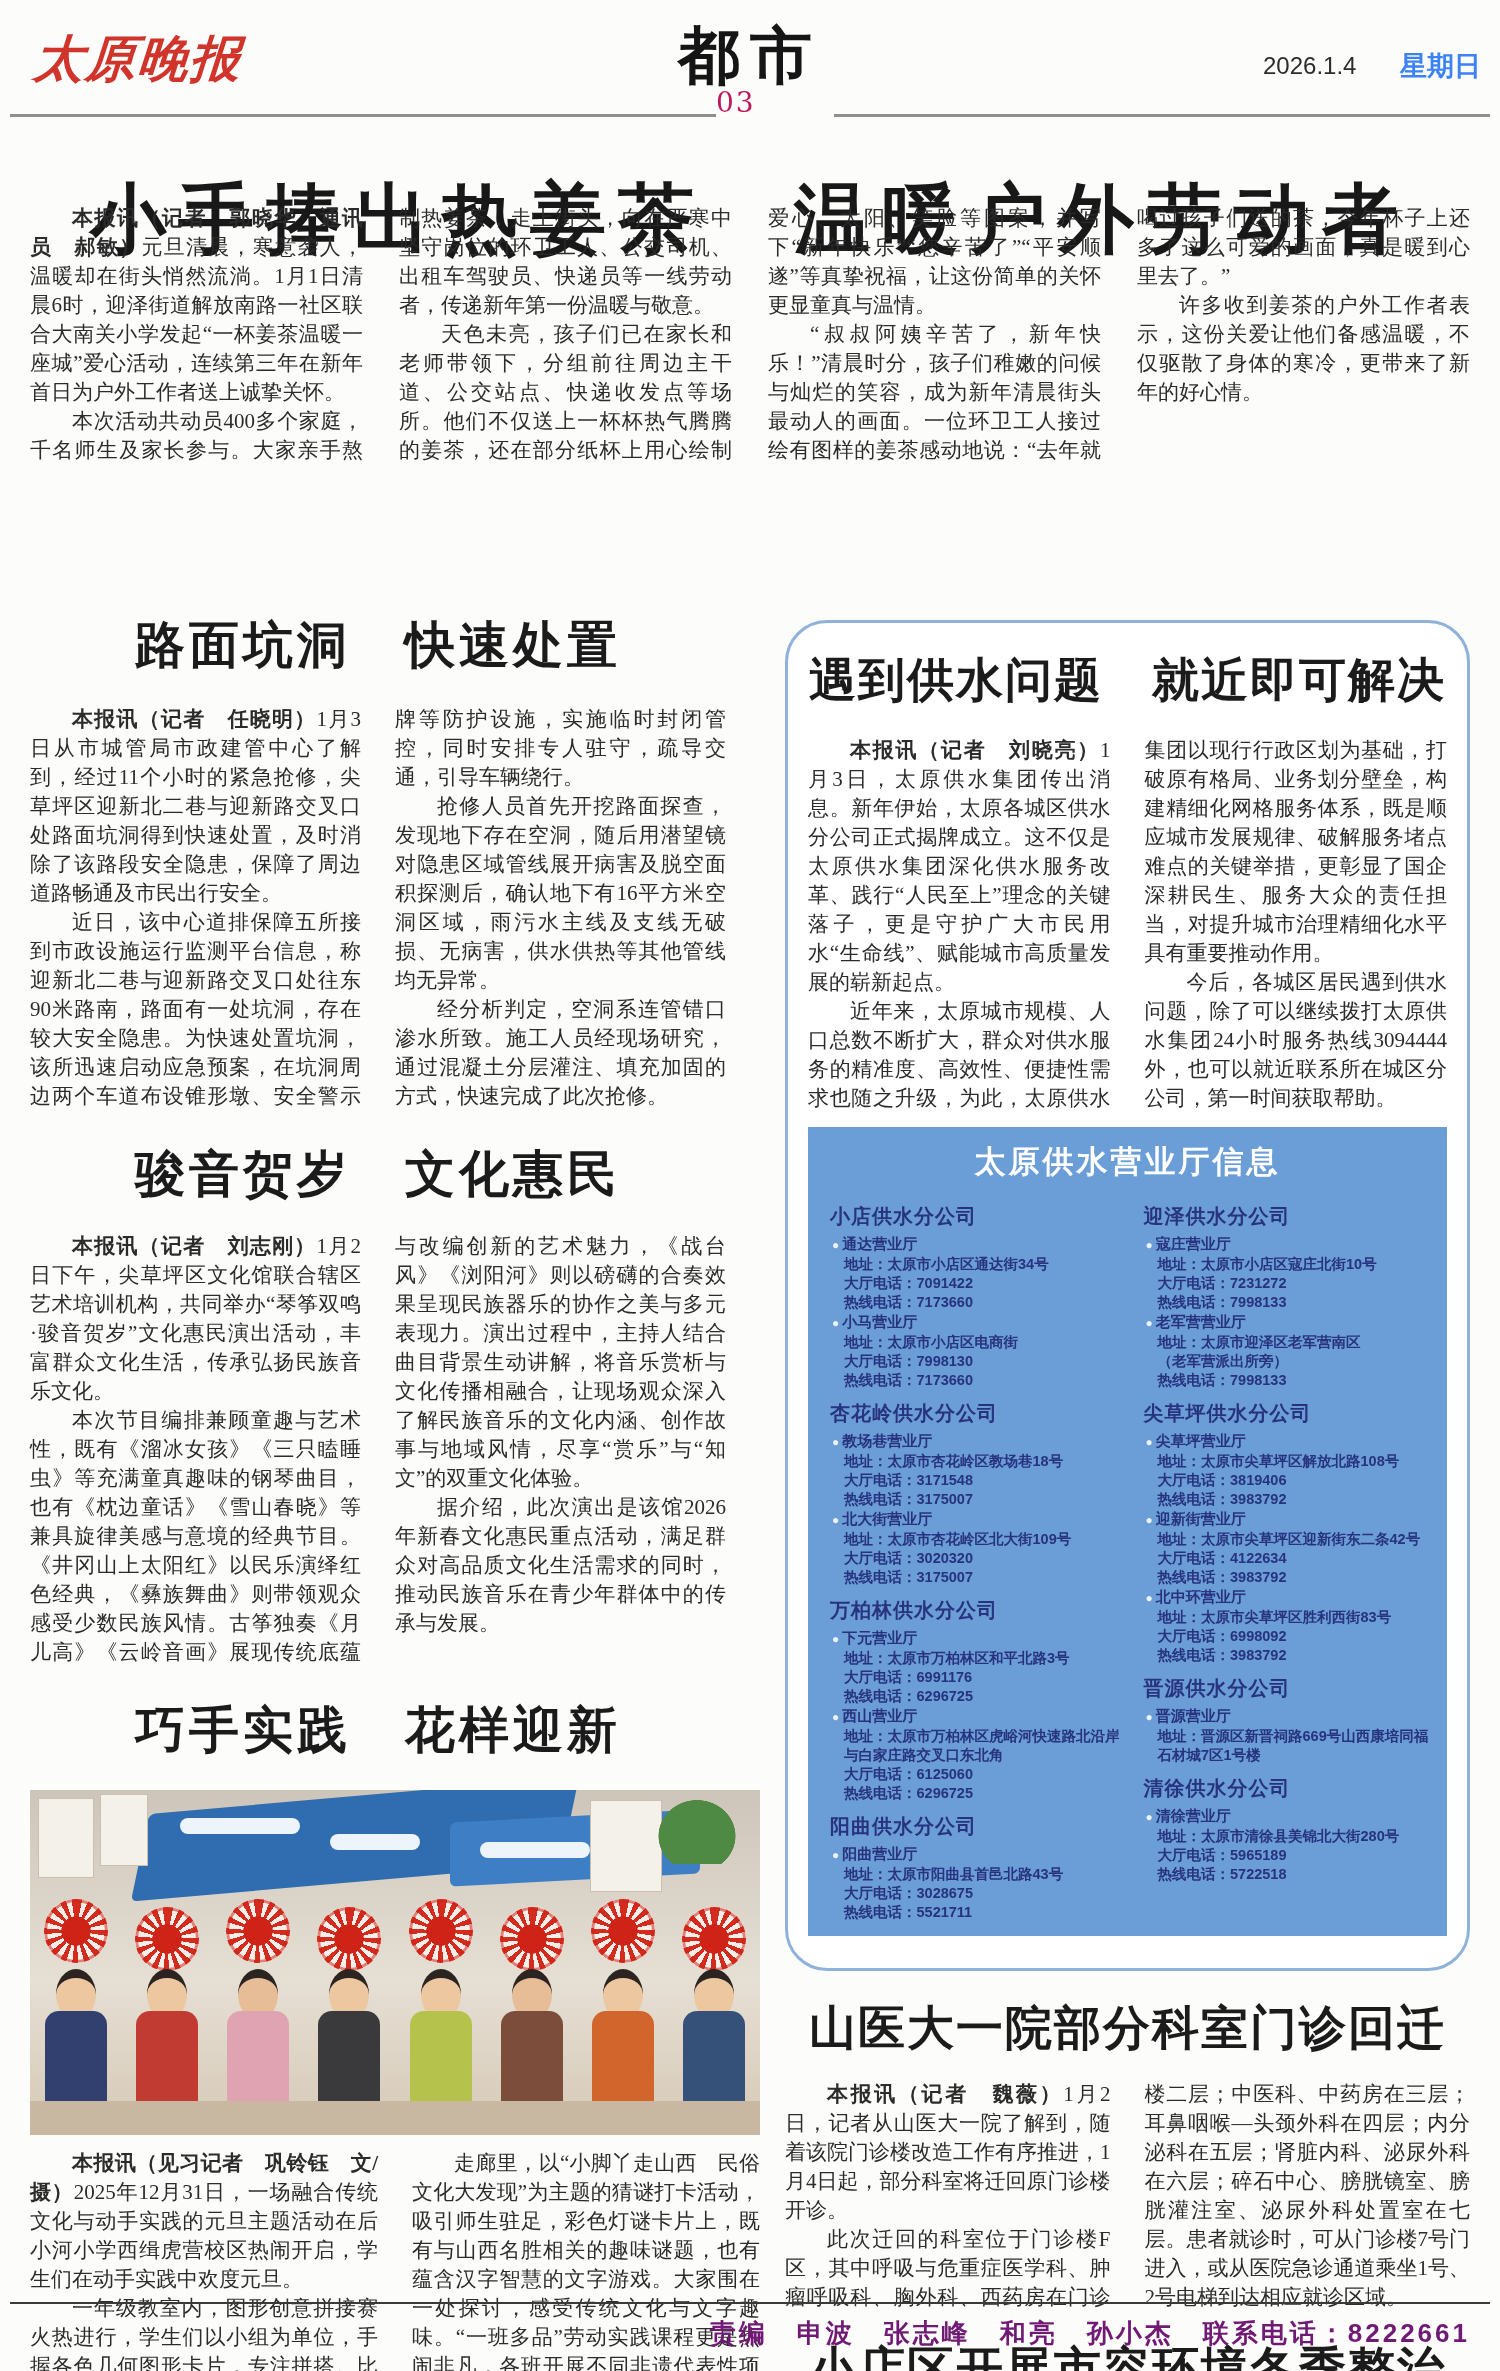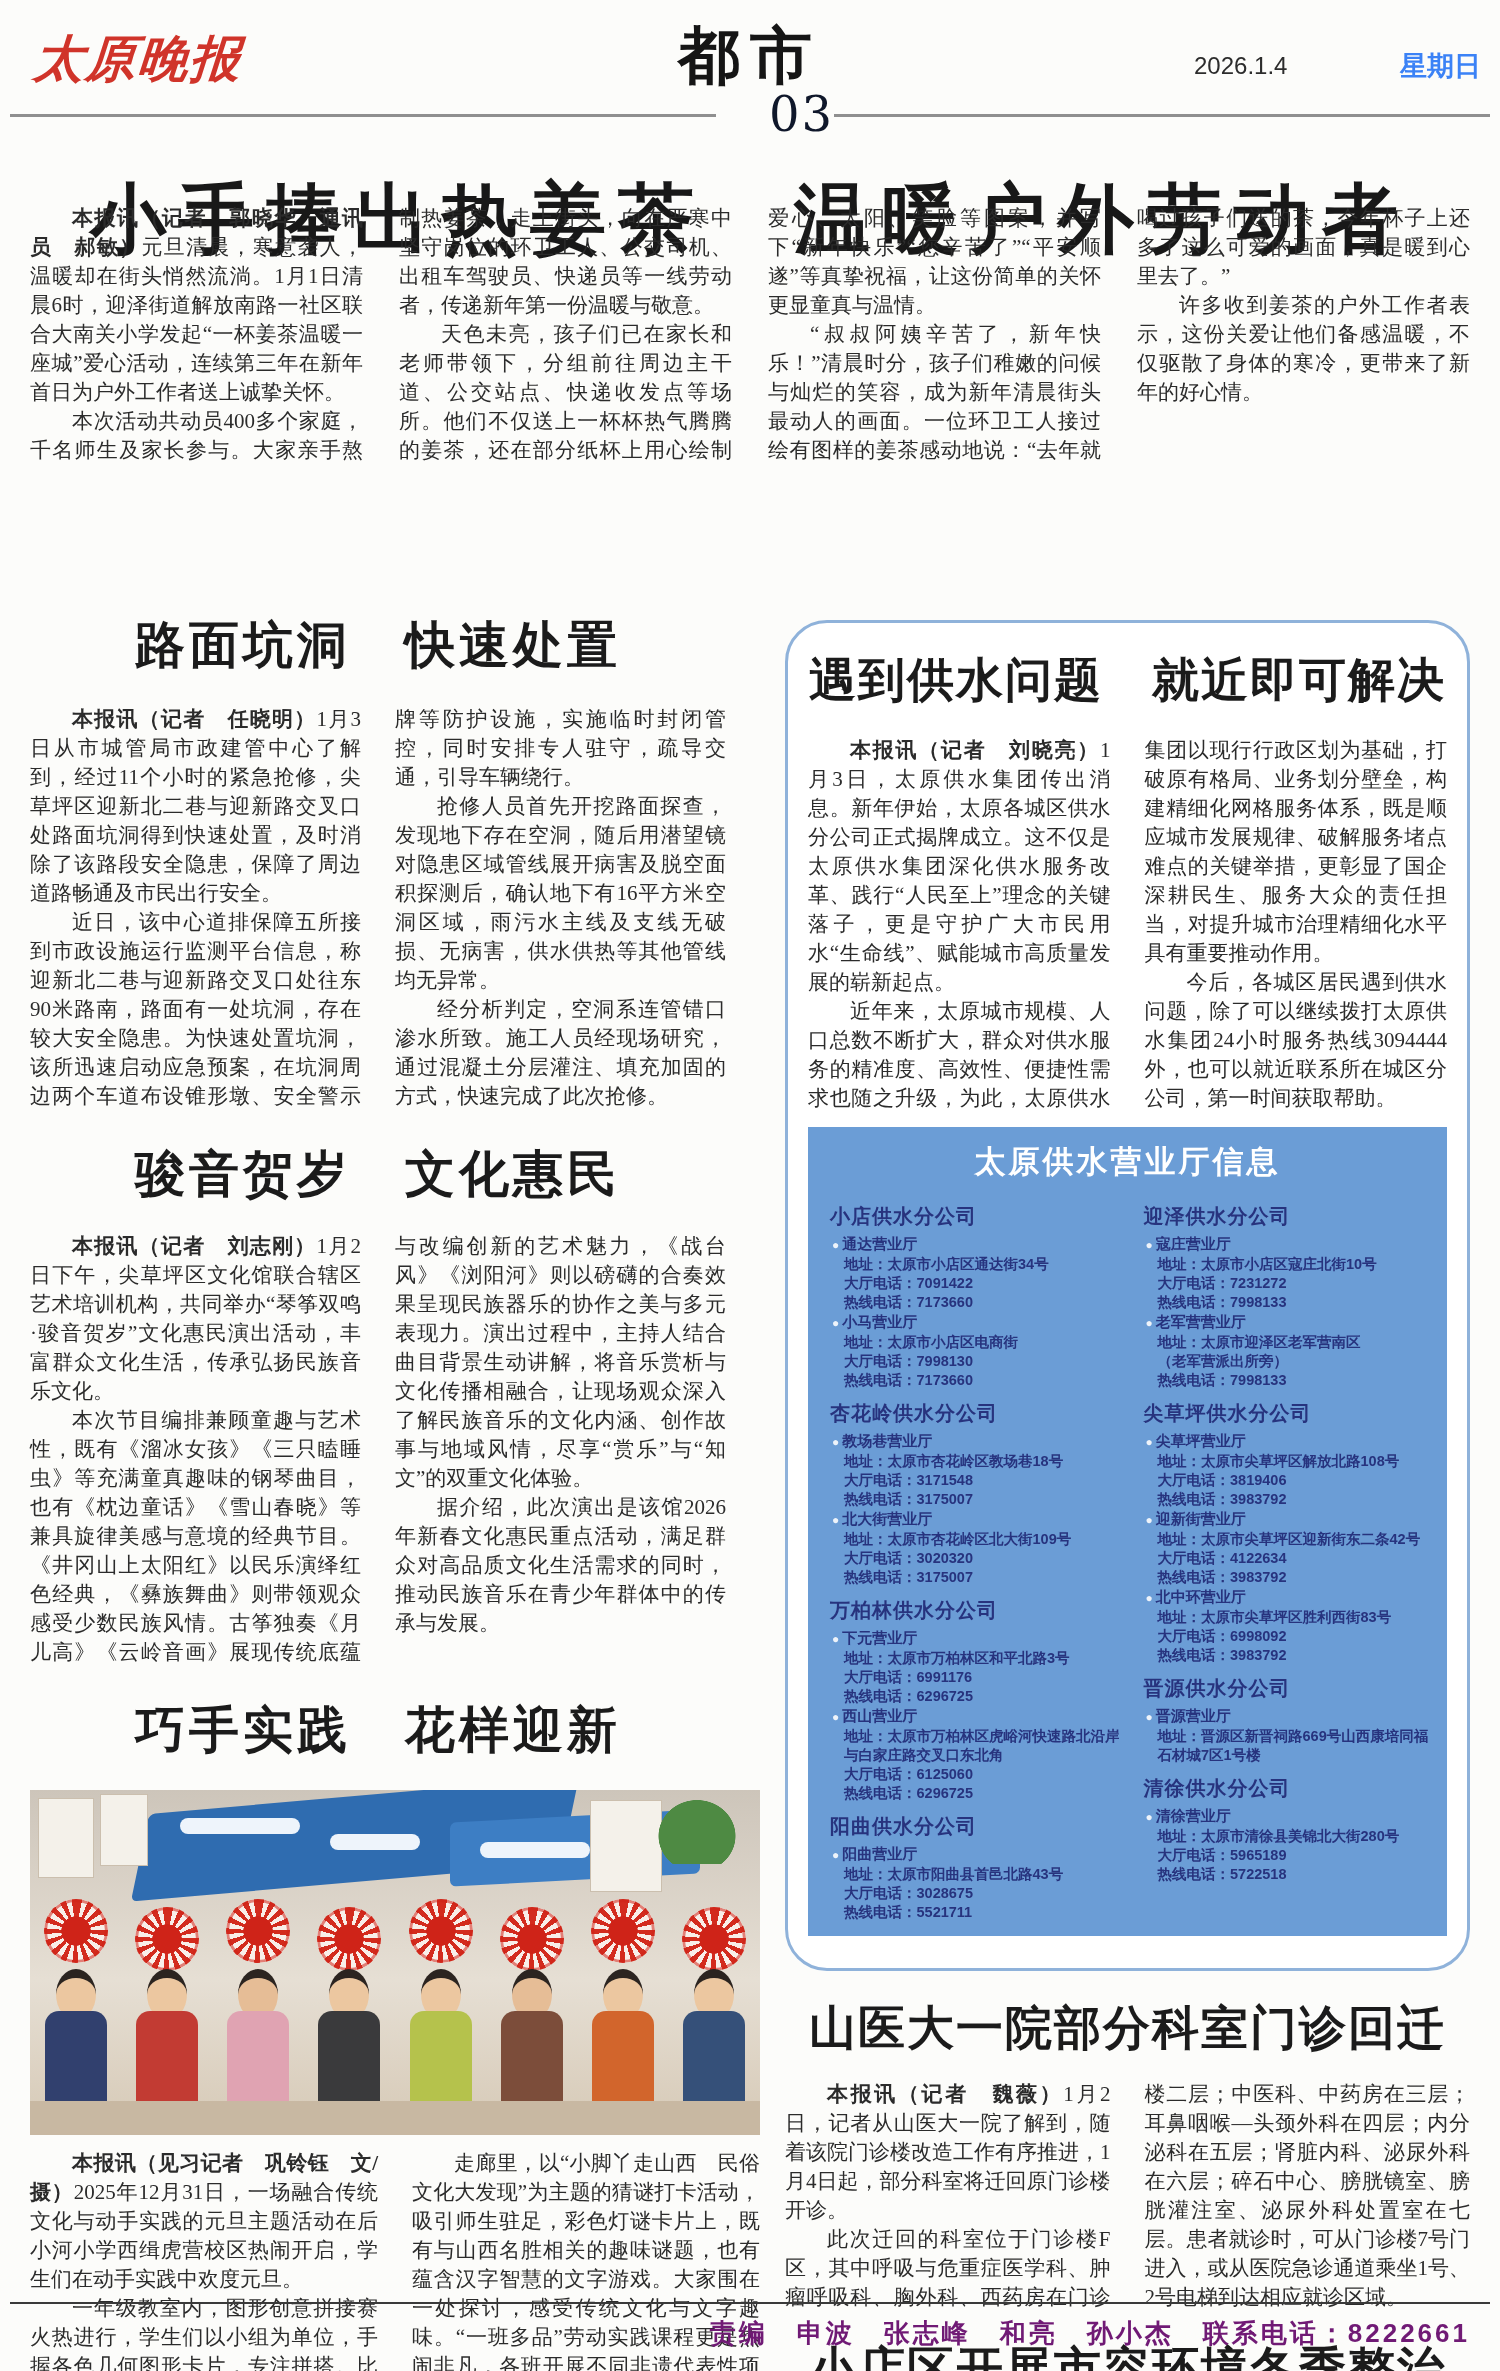--- a/index.html
+++ b/index.html
@@ -12,28 +12,28 @@
     position:absolute;left:34px;top:22px;width:230px;height:74px;
     font-family:"DejaVu Serif",serif;font-weight:bold;font-style:italic;
     font-size:50px;line-height:74px;color:var(--red,#d0342a);transform:skewX(-4deg);
     letter-spacing:2px;white-space:nowrap;
   }
   .section-title{
     position:absolute;left:0;top:14px;width:1500px;text-align:center;
     font-family:"Liberation Serif",serif;font-weight:900;font-size:62px;color:#151515;
     letter-spacing:10px;
   }
-  .page-date{position:absolute;top:52px;left:1194px;font-size:24px;color:#2c2c2c;font-family:"Liberation Sans",sans-serif;}
+  .page-date{position:absolute;top:52px;left:1263px;font-size:24px;color:#2c2c2c;font-family:"Liberation Sans",sans-serif;}
   .page-weekday{position:absolute;top:48px;left:1400px;font-size:27px;font-weight:bold;color:#3b82f6;font-family:"Liberation Sans",sans-serif;}
   .rule-l,.rule-r{position:absolute;top:114px;height:3px;background:#8f8f8f;}
   .rule-l{left:10px;width:706px;}
   .rule-r{left:834px;width:656px;}
   .page-no{
-    position:absolute;left:716px;top:86px;width:118px;text-align:right;
-    font-family:"DejaVu Serif",serif;font-size:48px;color:#0f172a;letter-spacing:2px;
+    position:absolute;left:716px;top:86px;width:118px;text-align:left;
+    font-family:"DejaVu Serif",serif;font-size:28px;color:#be185d;letter-spacing:2px;
   }
   
   .lead-headline{
     position:absolute;left:0;top:118px;width:1500px;text-align:center;
     font-family:"Liberation Sans","DejaVu Sans",sans-serif;font-weight:900;
     font-size:76px;letter-spacing:12px;color:#181818;white-space:nowrap;
   }
   
   .para{margin:0;text-indent:2em;text-align:justify;}
   .lead-b{font-weight:bold;}

